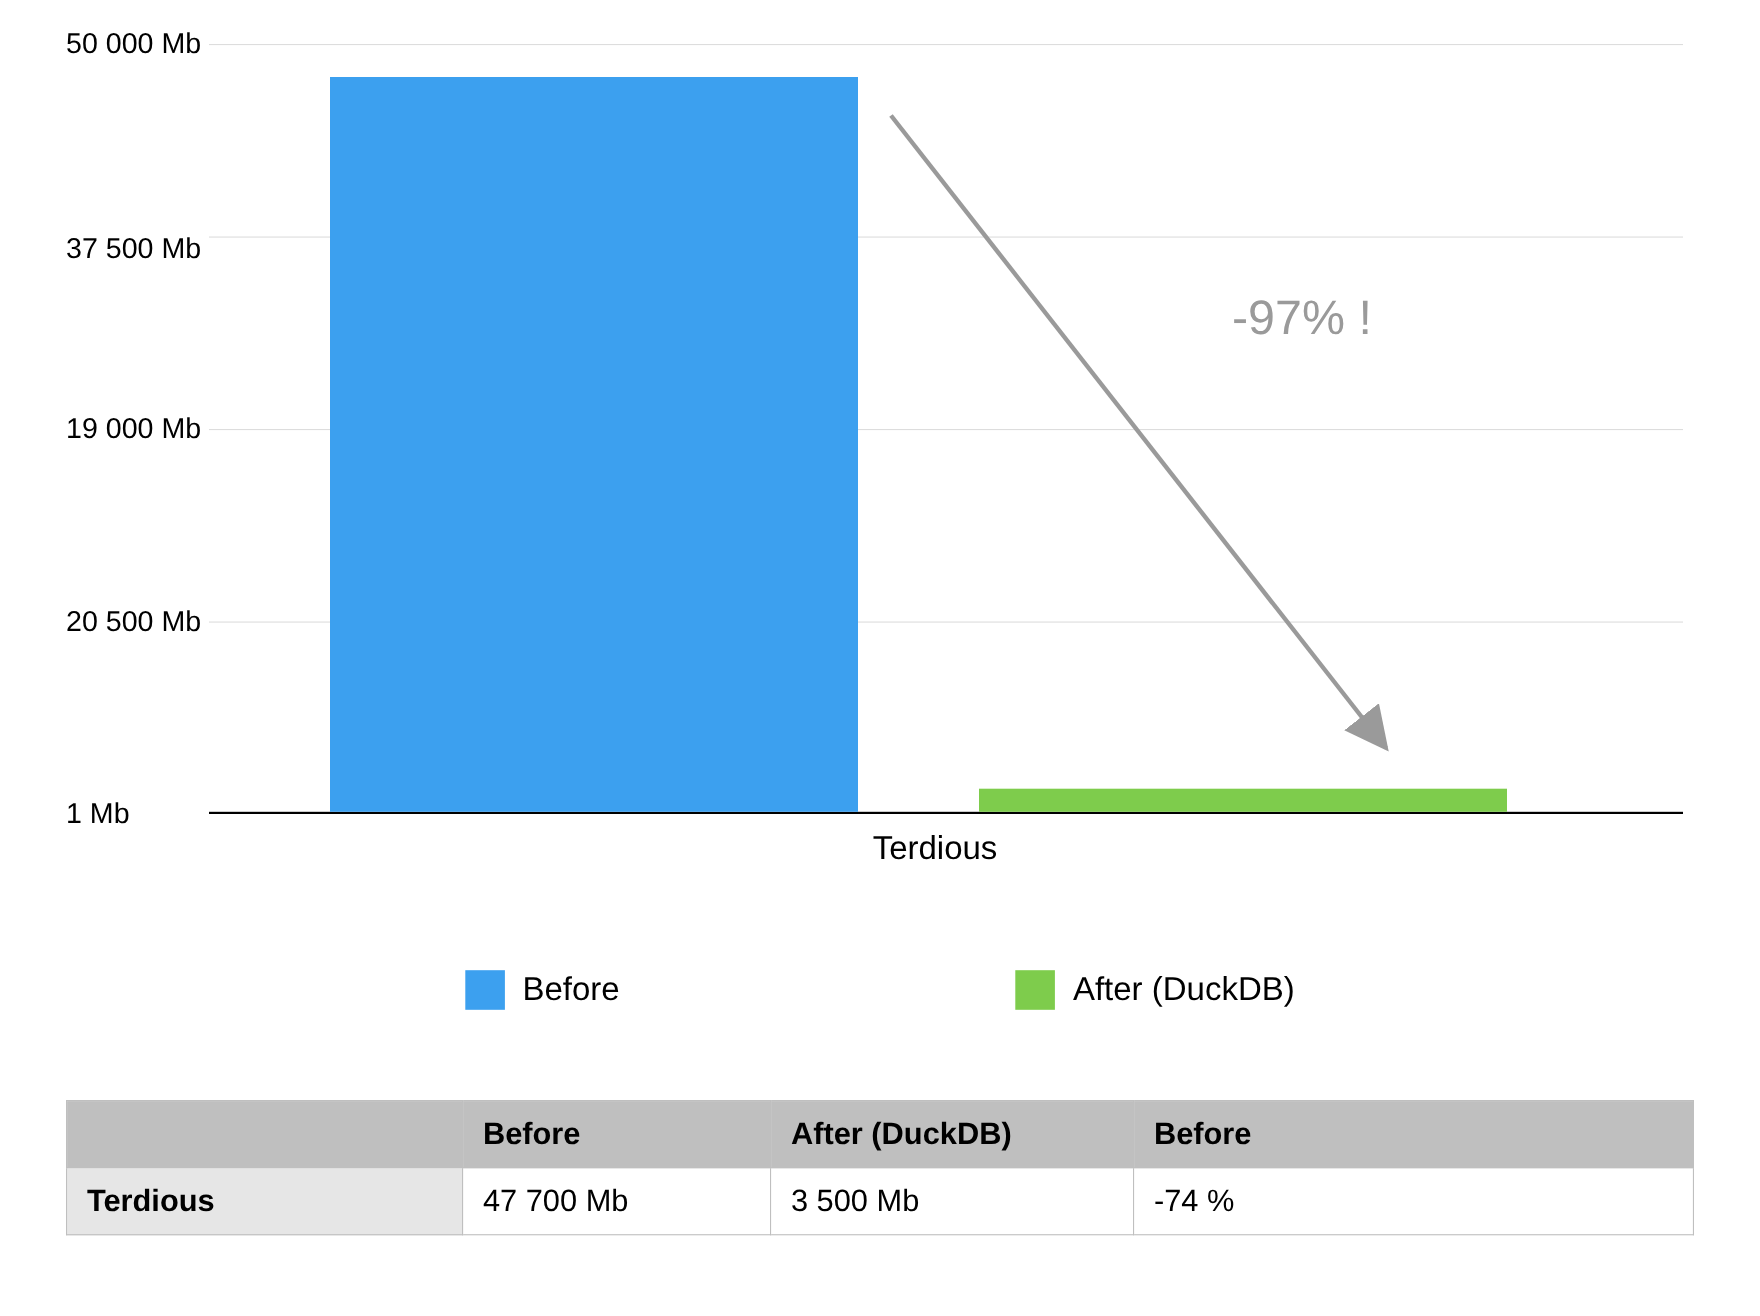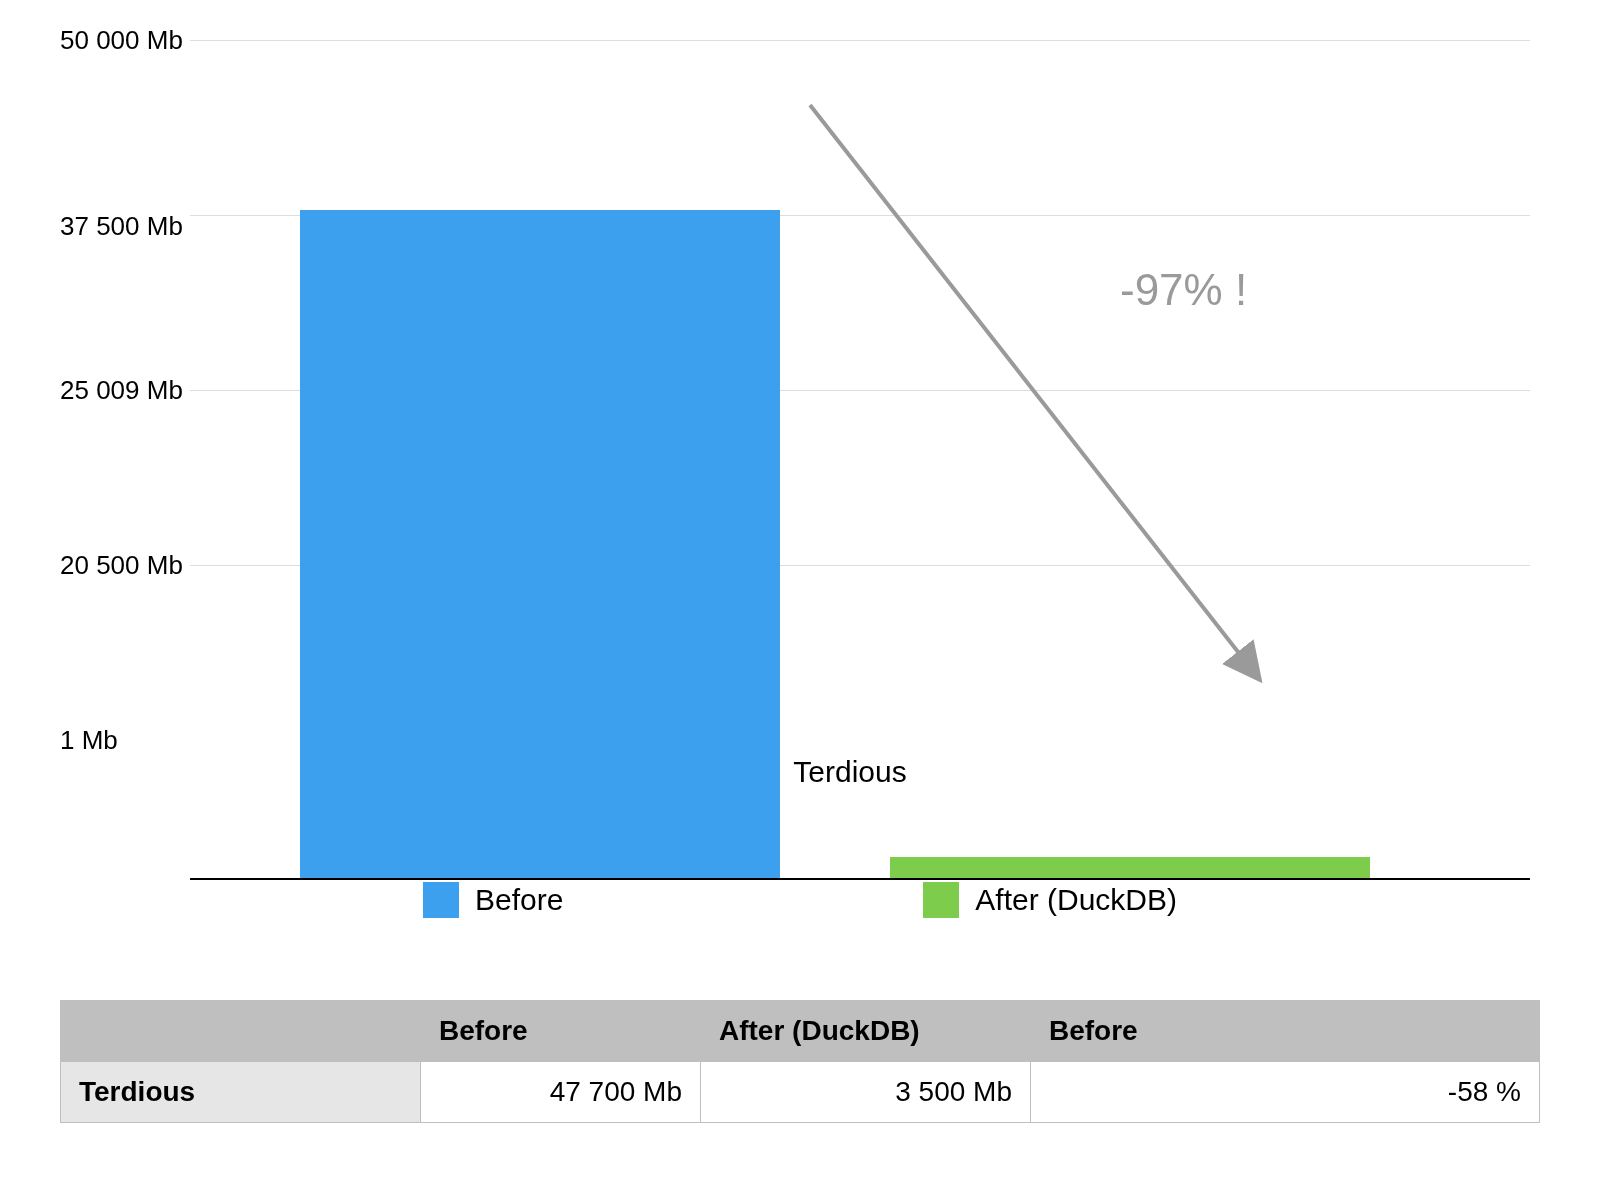--- a/index.html
+++ b/index.html
@@ -11,21 +11,21 @@
     color: #000;
   }
   .chart-wrap {
     position: absolute;
     left: 60px; top: 40px;
     width: 1480px; height: 820px;
   }
   .plot-area {
     position: absolute;
     left: 130px; top: 0;
-    width: 1340px; height: 840px;
+    width: 1340px; height: 700px;
     border-bottom: 2px solid #000;
   }
   .grid-line {
     position: absolute;
     left: 0; width: 100%;
     border-top: 1px solid #ddd;
   }
   .y-tick {
     position: absolute;
     left: 0; width: 125px;
@@ -88,36 +88,36 @@
   .data-table thead th {
     background: #bfbfbf;
     font-weight: 700;
   }
   .data-table tbody td.row-label {
     background: #e6e6e6;
     font-weight: 700;
     width: 360px;
   }
   .data-table tbody td.num {
-    text-align: right;
+    text-align: left;
     white-space: pre;
     margin-left: 40px;
   }
   .col-before { width: 280px; }
   .col-after  { width: 330px; }
   .col-change { width: auto; }
 </style>
 </head>
 <body>
 
 <div class="chart-wrap">
 
   <div class="y-tick" style="top:700px">1 Mb</div>
   <div class="y-tick" style="top:525px">20 500 Mb</div>
-  <div class="y-tick" style="top:350px">25 009 Mb</div>
+  <div class="y-tick" style="top:350px">19 000 Mb</div>
   <div class="y-tick" style="top:186px">37 500 Mb</div>
   <div class="y-tick" style="top:0px">50 000 Mb</div>
 
   <div class="plot-area">
     <div class="grid-line" style="top:0px"></div>
     <div class="grid-line" style="top:175px"></div>
     <div class="grid-line" style="top:350px"></div>
     <div class="grid-line" style="top:525px"></div>
 
     <div class="bar blue" style="left:110px; width:480px; height:668px"></div>
@@ -156,16 +156,16 @@
       <th class="col-before">Before</th>
       <th class="col-after">After (DuckDB)</th>
       <th class="col-change">Before</th>
     </tr>
   </thead>
   <tbody>
     <tr>
       <td class="row-label">Terdious</td>
       <td class="num">47 700 Mb</td>
       <td class="num">3 500 Mb</td>
-      <td class="num">-58 %</td>
+      <td class="num">-74 %</td>
     </tr>
   </tbody>
 </table>
 
 </body></html>

